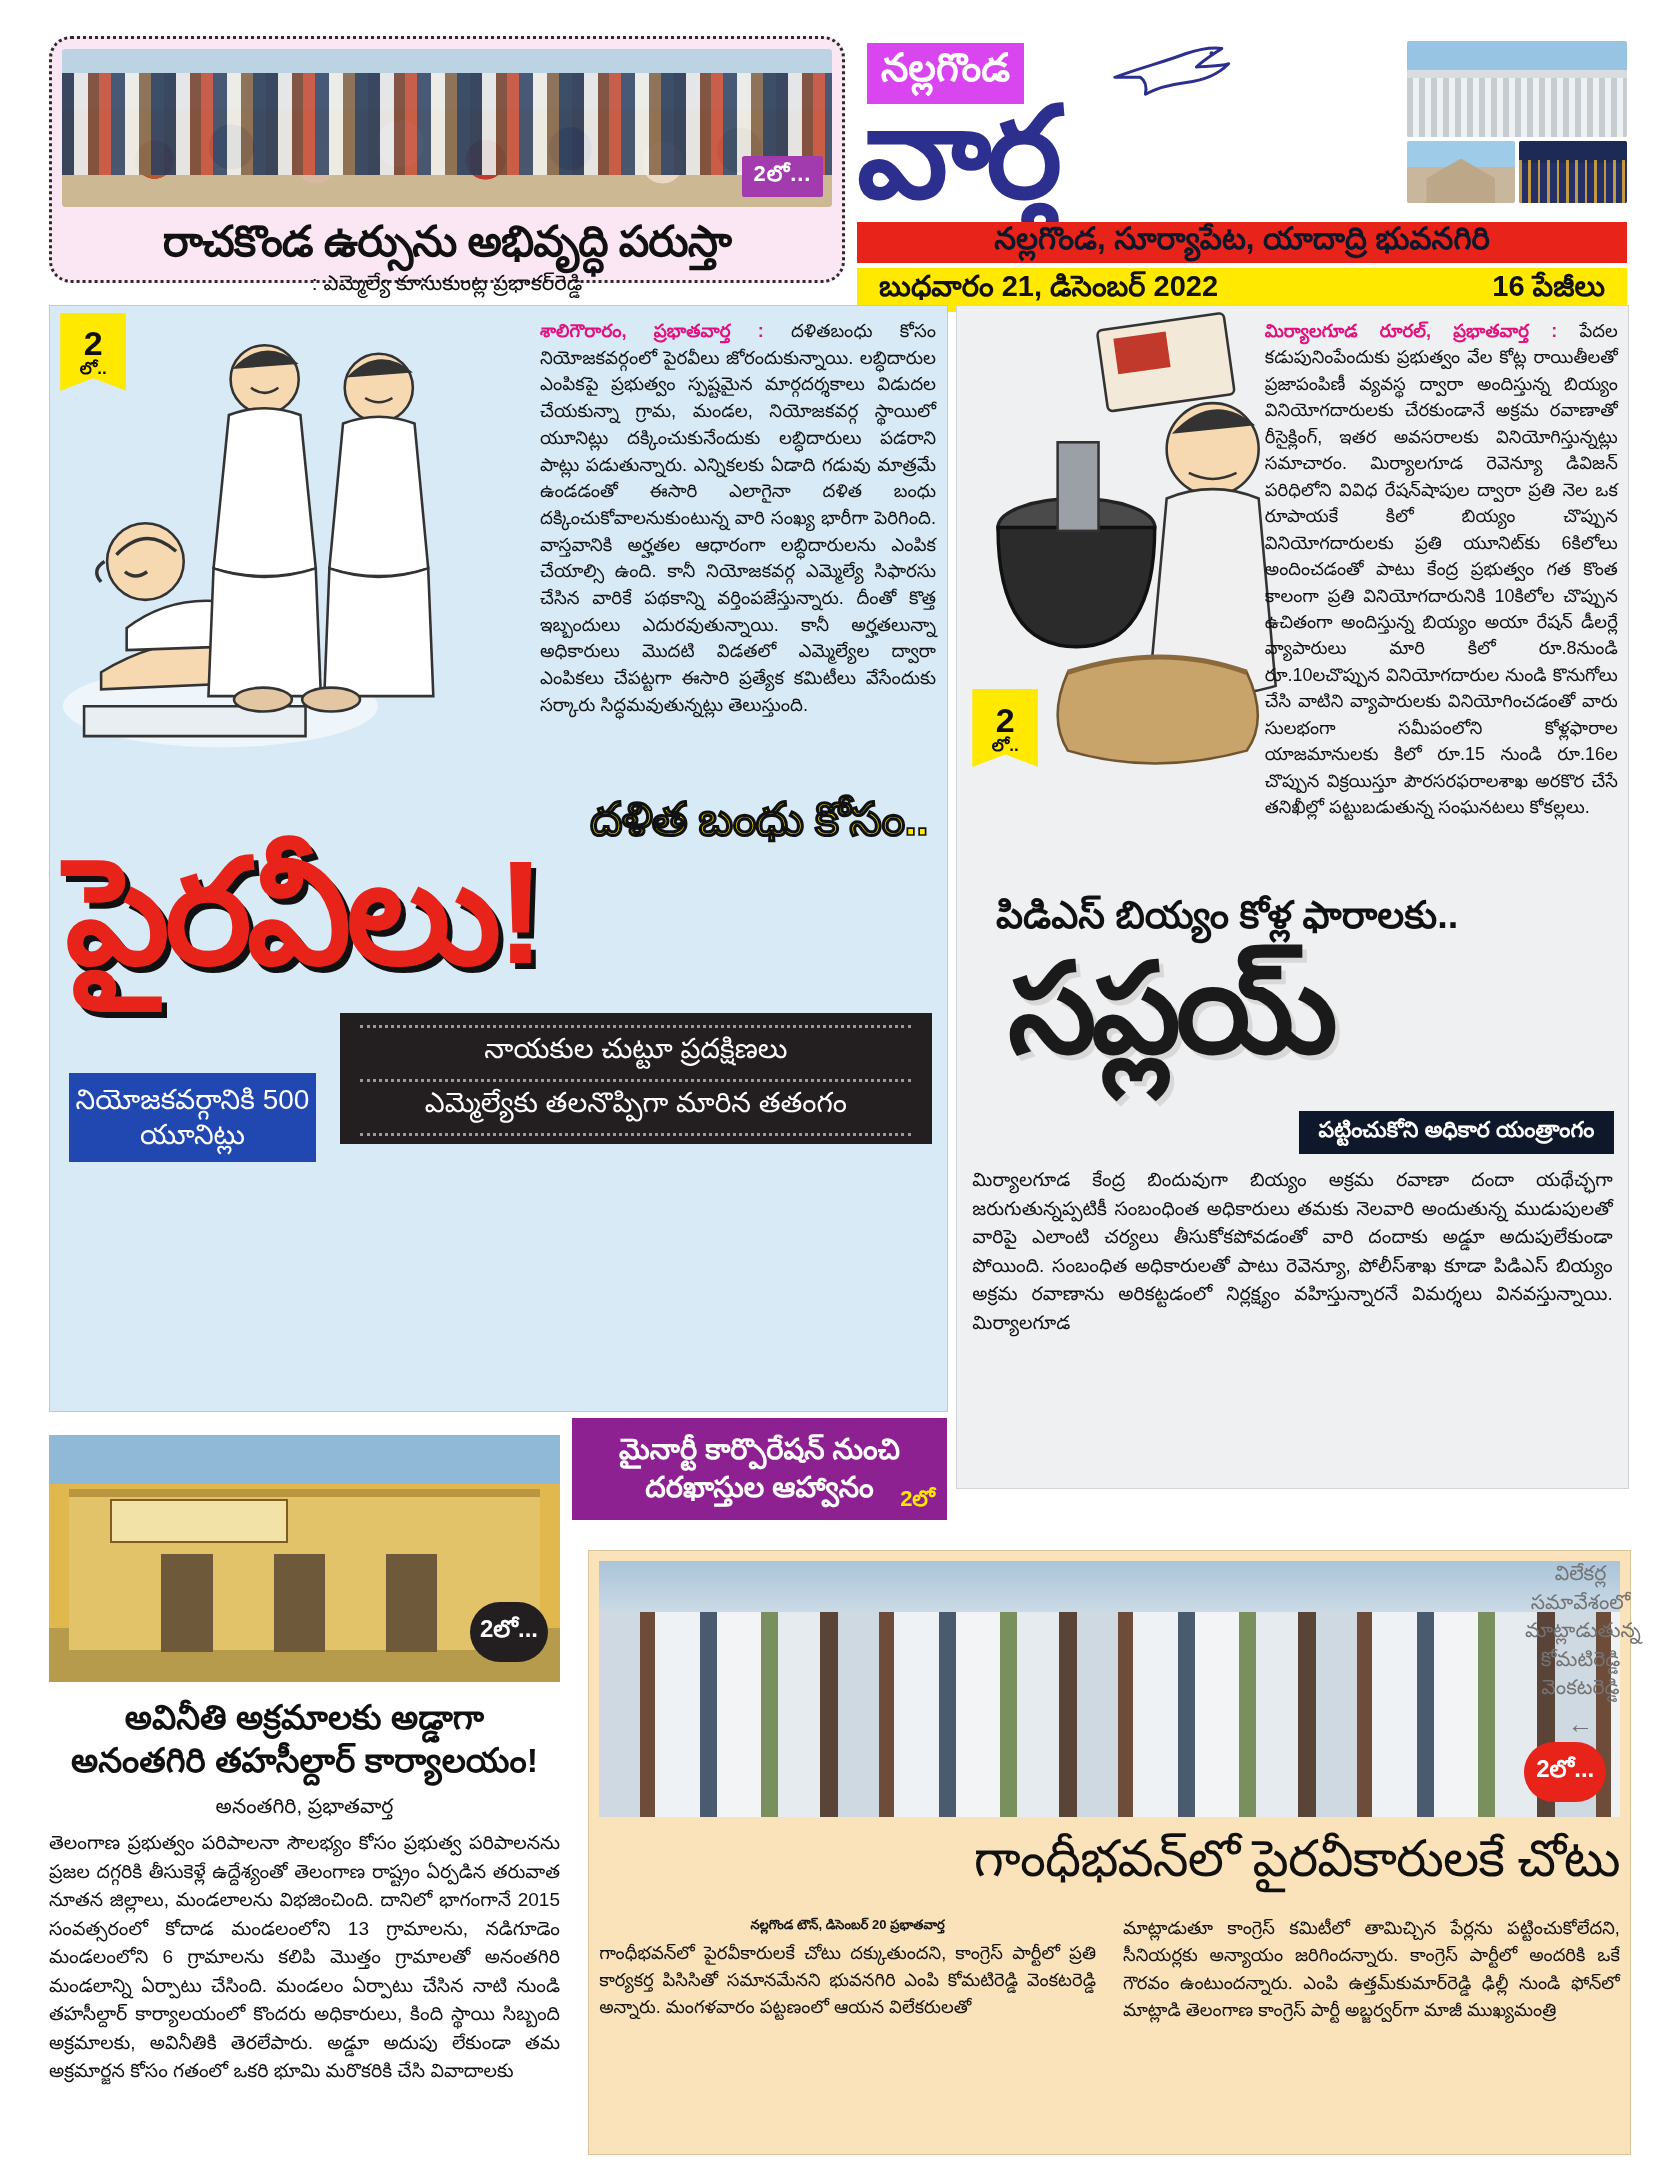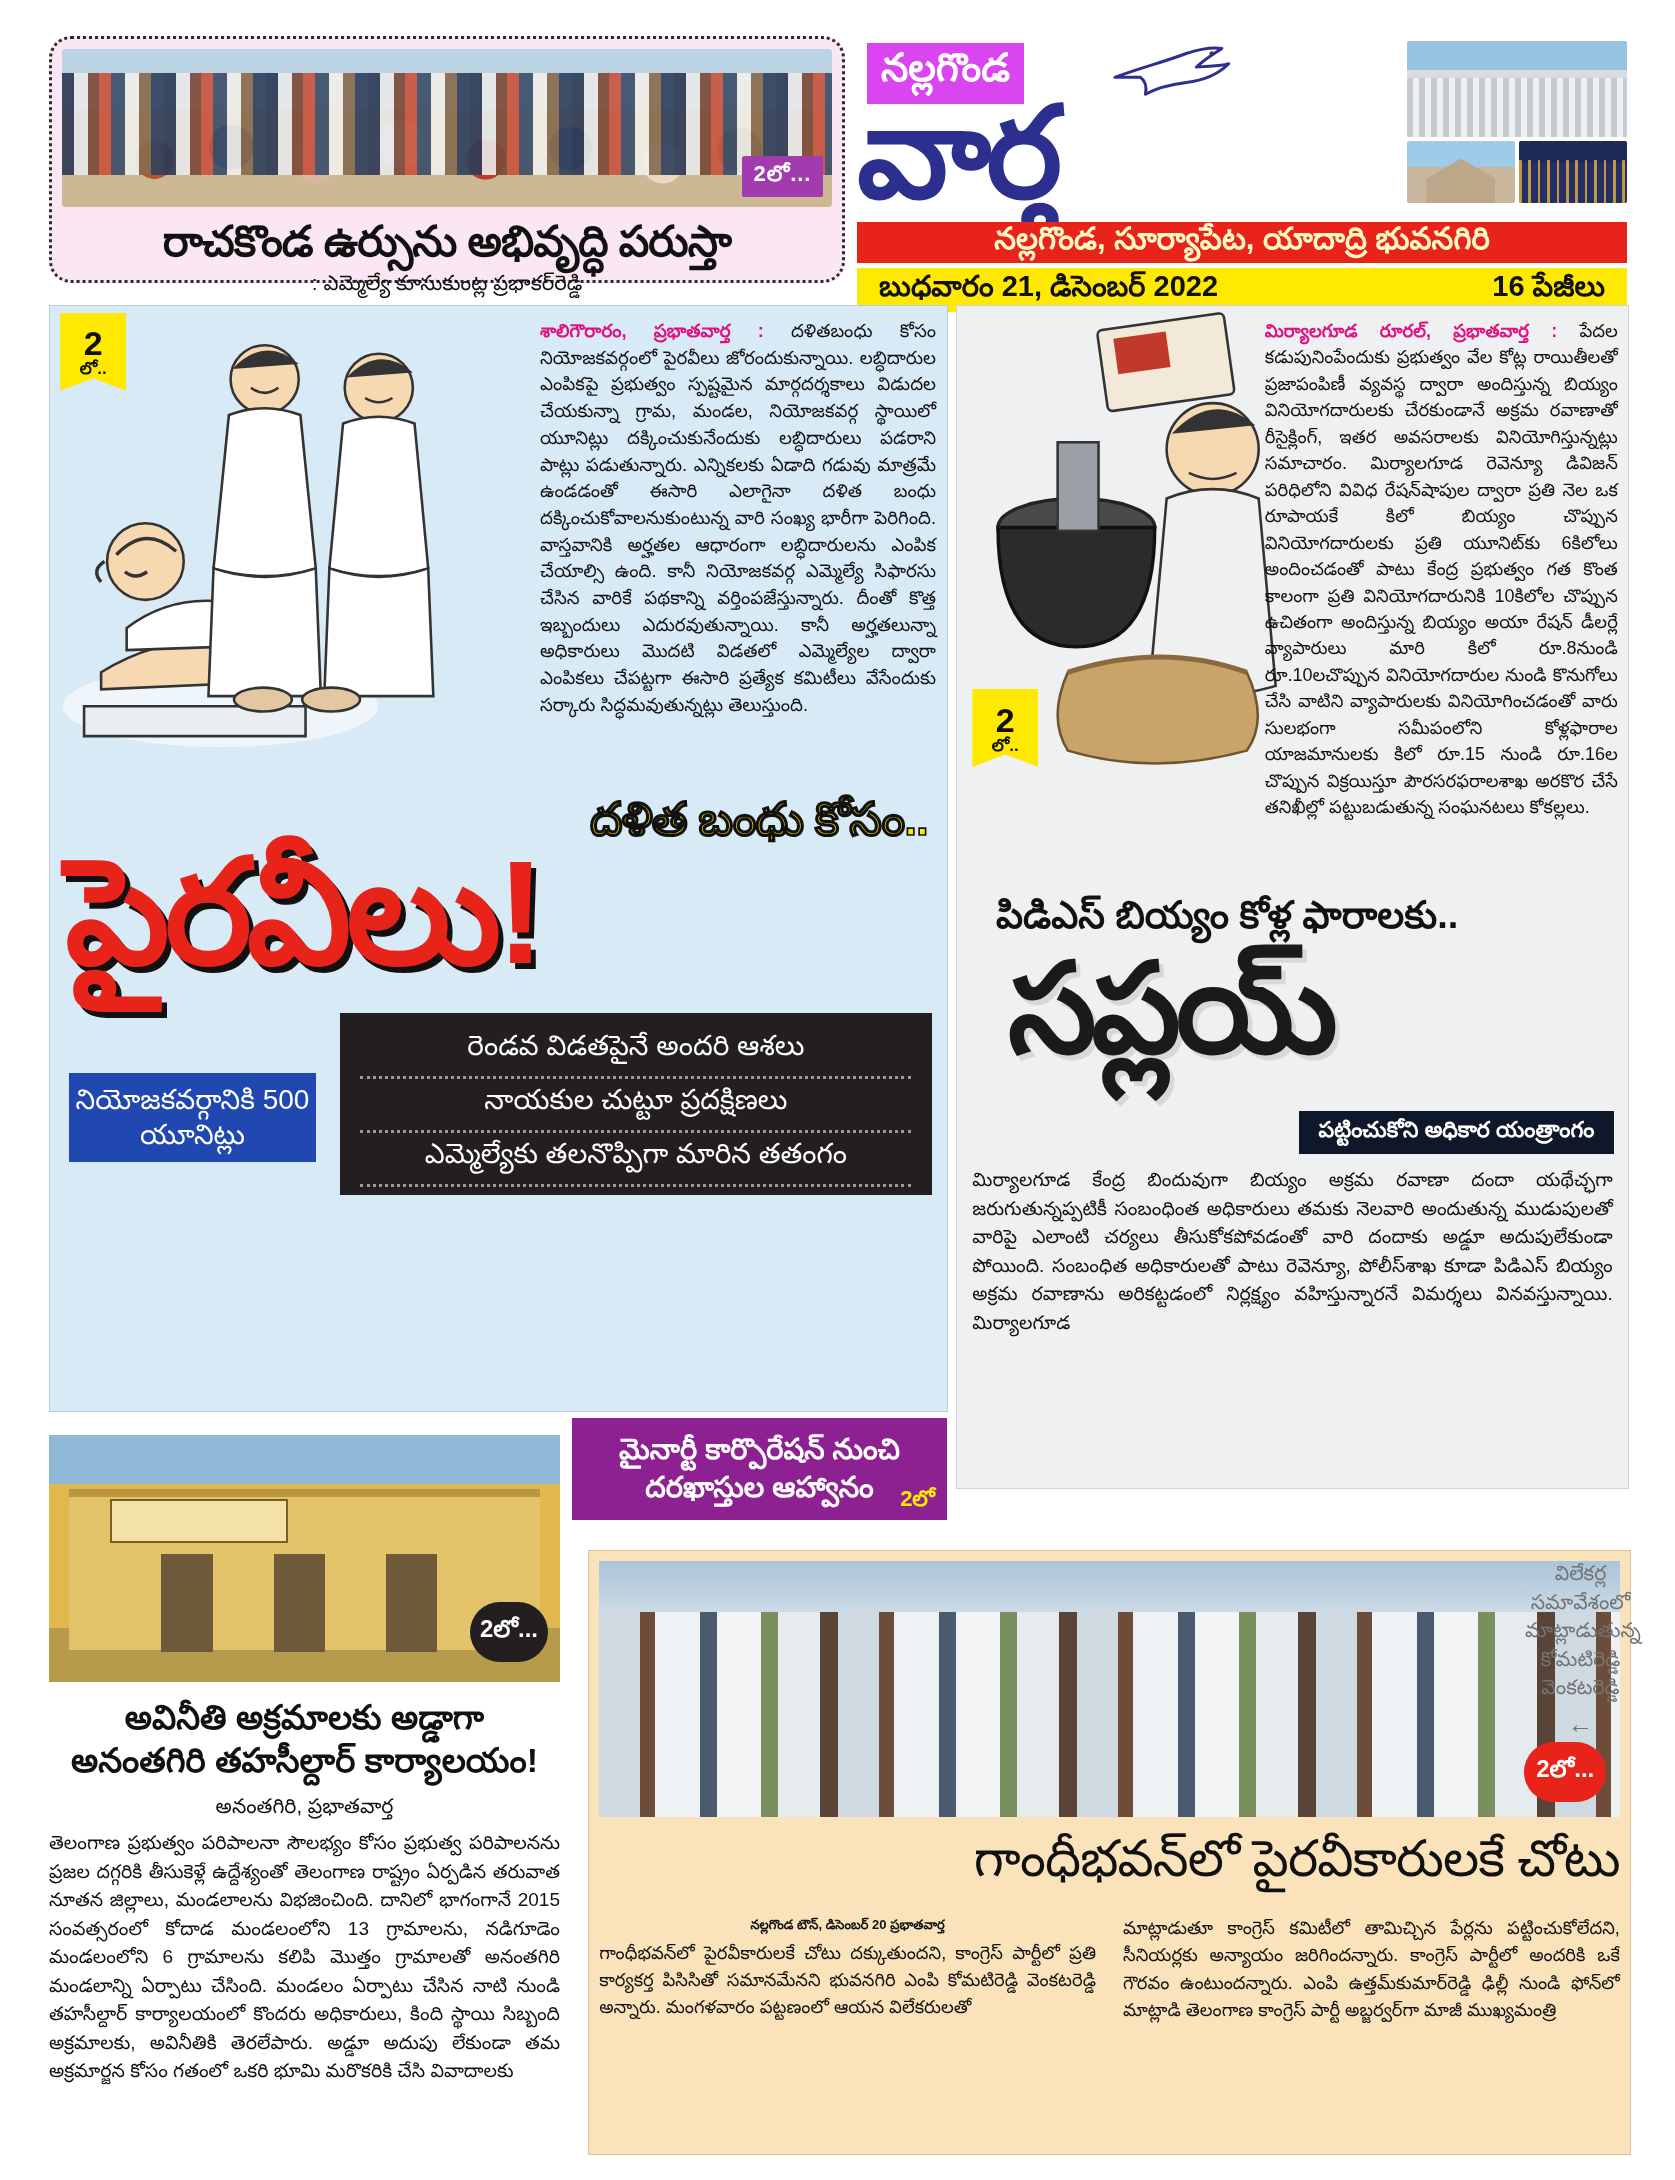--- a/index.html
+++ b/index.html
@@ -74,21 +74,21 @@
   .mh-strip .temple{flex:1;border-radius:1.7px;
     background:linear-gradient(#9ecbe8 0 42%, #c8b79d 42% 100%);position:relative;overflow:hidden;}
   .mh-strip .temple::after{content:"";position:absolute;left:18%;bottom:0;width:64%;height:72%;
     background:#bca888; clip-path:polygon(50% 0,100% 45%,100% 100%,0 100%,0 45%);}
   .mh-strip .night{flex:1;border-radius:1.7px;
     background:linear-gradient(#1d2a56 0 35%, #243066 35% 100%);position:relative;overflow:hidden;}
   .mh-strip .night::after{content:"";position:absolute;left:0;right:0;bottom:0;height:70%;
     background:repeating-linear-gradient(90deg,#e8b23a 0 2.6px,transparent 2.6px 9.4px);opacity:.8;}
   .mh-districts{
     position:absolute; left:5.1px; right:0px; top:186px; height:41px;
-    background:#e8231a; color:#fef9c3; font-size:31px; font-weight:bold;
+    background:#e8231a; color:#0f172a; font-size:31px; font-weight:bold;
     display:flex; align-items:center; justify-content:center; letter-spacing:0px;
   }
   .mh-date{
     position:absolute; left:5.1px; right:0px; top:232px; height:44px;
     background:#ffe900; color:#111; font-size:29px; font-weight:bold;
     display:flex; align-items:center; justify-content:space-between;
     padding:0 22px; box-sizing:border-box;
   }
 
   
@@ -264,21 +264,20 @@
 
     <div class="col-text">
       <span class="dl">శాలిగౌరారం, ప్రభాతవార్త :</span>
       <span>దళితబంధు కోసం నియోజకవర్గంలో పైరవీలు జోరందుకున్నాయి. లబ్ధిదారుల ఎంపికపై ప్రభుత్వం స్పష్టమైన మార్గదర్శకాలు విడుదల చేయకున్నా గ్రామ, మండల, నియోజకవర్గ స్థాయిలో యూనిట్లు దక్కించుకునేందుకు లబ్ధిదారులు పడరాని పాట్లు పడుతున్నారు. ఎన్నికలకు ఏడాది గడువు మాత్రమే ఉండడంతో ఈసారి ఎలాగైనా దళిత బంధు దక్కించుకోవాలనుకుంటున్న వారి సంఖ్య భారీగా పెరిగింది. వాస్తవానికి అర్హతల ఆధారంగా లబ్ధిదారులను ఎంపిక చేయాల్సి ఉంది. కానీ నియోజకవర్గ ఎమ్మెల్యే సిఫారసు చేసిన వారికే పథకాన్ని వర్తింపజేస్తున్నారు. దీంతో కొత్త ఇబ్బందులు ఎదురవుతున్నాయి. కానీ అర్హతలున్నా అధికారులు మొదటి విడతలో ఎమ్మెల్యేల ద్వారా ఎంపికలు చేపట్టగా ఈసారి ప్రత్యేక కమిటీలు వేసేందుకు సర్కారు సిద్ధమవుతున్నట్లు తెలుస్తుంది.</span>
     </div>
 
     <div class="kicker-yellow">దళిత బంధు కోసం..</div>
     <div class="big-red">పైరవీలు!</div>
     <div class="blue-box">నియోజకవర్గానికి 500 యూనిట్లు</div>
     <div class="black-box">
-      <div class="bline">రెండవ విడతపైనే అందరి ఆశలు</div>
       <div class="dots"></div>
       <div class="bline">నాయకుల చుట్టూ ప్రదక్షిణలు</div>
       <div class="dots"></div>
       <div class="bline">ఎమ్మెల్యేకు తలనొప్పిగా మారిన తతంగం</div>
       <div class="dots"></div>
     </div>
   </div>
 
   <div class="abs" id="right">
     <div class="art">

